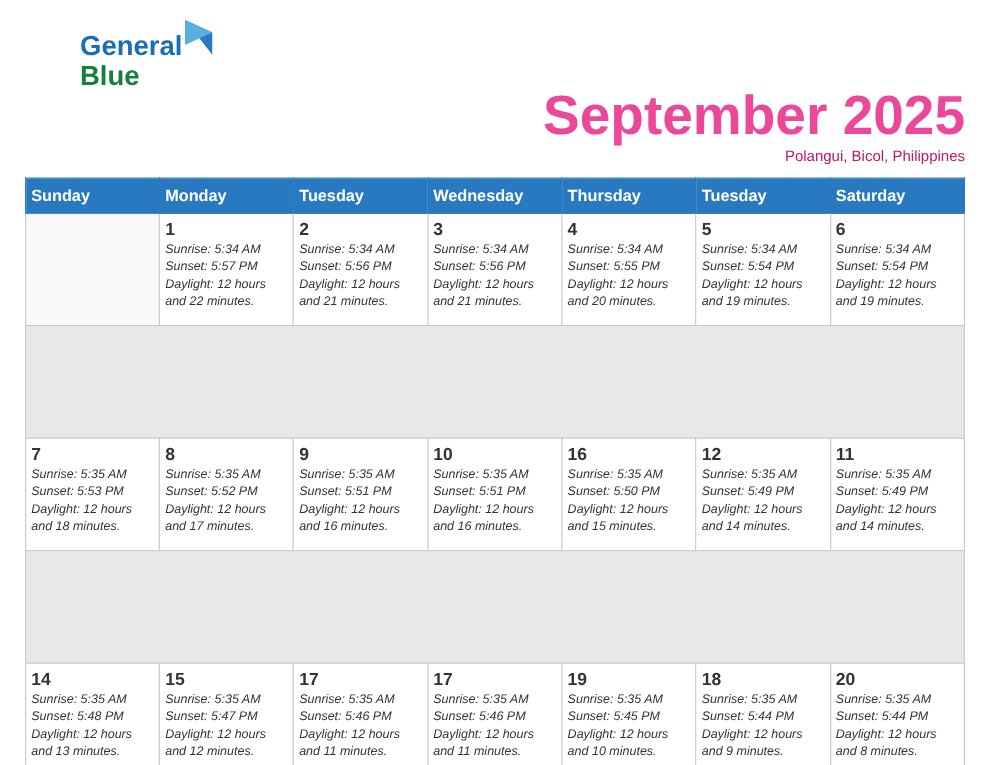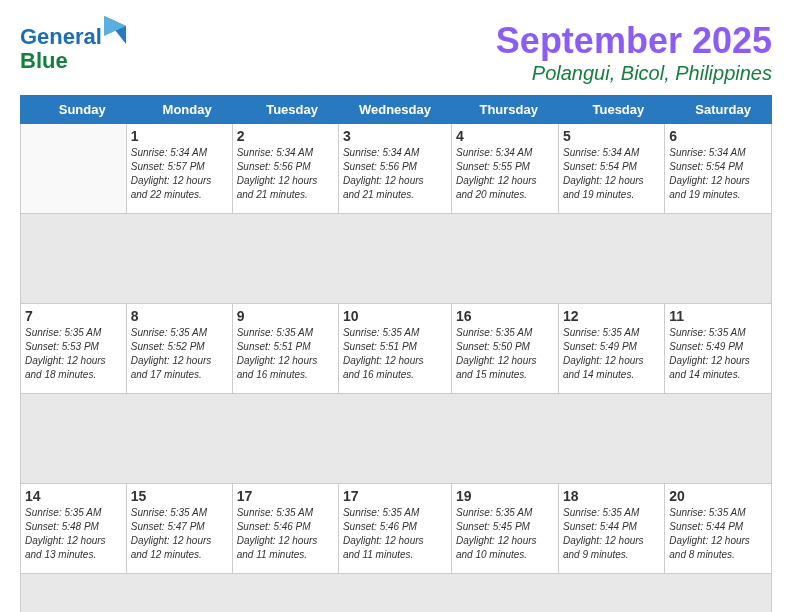--- a/index.html
+++ b/index.html
@@ -12,59 +12,60 @@
     }
     .header {
       display: flex;
       justify-content: space-between;
       align-items: flex-start;
       margin-bottom: 10px;
     }
     .logo {
       display: flex;
       align-items: center;
+      margin-left: 44px;
     }
     .logo-text {
       font-size: 22px;
       font-weight: bold;
       color: #333;
       line-height: 1.1;
     }
     .logo-text span {
       color: #1a6eb5;
     }
     .logo-icon {
       width: 22px;
       height: 28px;
       margin-left: 2px;
       margin-top: -4px;
     }
     .title-block {
       text-align: right;
     }
     .month-title {
-      font-size: 36px;
-      font-weight: bold;
-      color: #8b5cf6;
+      font-size: 44px;
+      font-weight: bold;
+      color: #ec4899;
+      margin-top: 48px;
     }
     .subtitle {
-      font-size: 20px;
-      color: #15803d;
-      font-style: italic;
+      font-size: 12px;
+      color: #be185d;
     }
     .calendar {
       width: 100%;
       border-collapse: collapse;
       font-size: 11px;
     }
     .calendar thead th {
       background-color: #2979c0;
       color: #fff;
-      padding: 6px 20px;
-      text-align: right;
+      padding: 6px 4px;
+      text-align: left;
       font-size: 13px;
       font-weight: bold;
       border: 1px solid #2979c0;
     }
     .calendar tbody td {
       border: 1px solid #ccc;
       vertical-align: top;
       padding: 4px;
       height: 90px;
       width: 108px;

